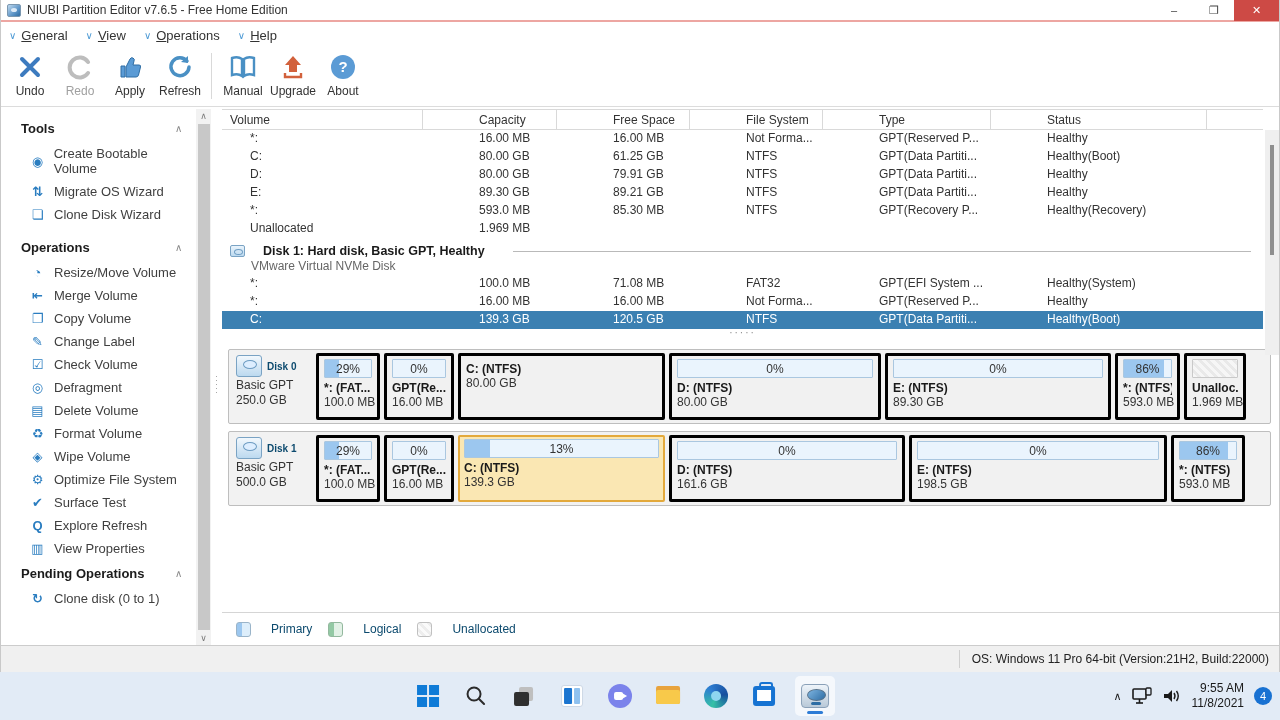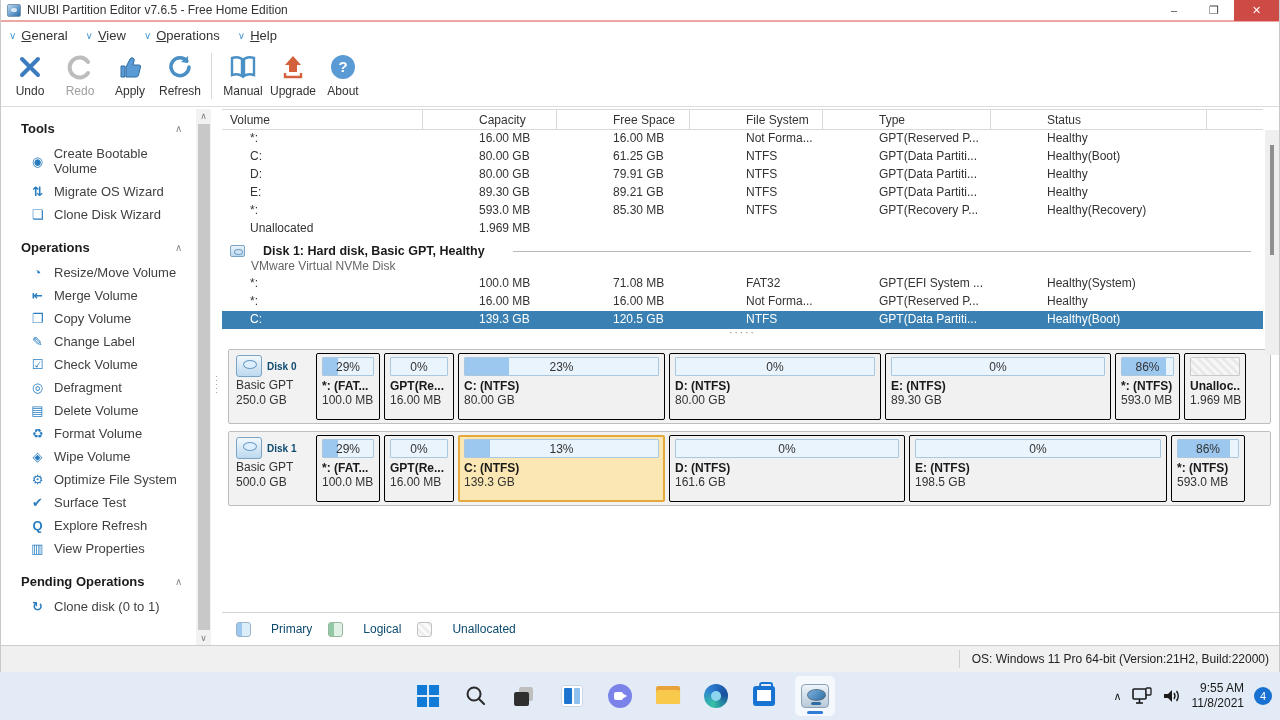--- a/index.html
+++ b/index.html
@@ -92,21 +92,21 @@
   .strip { border:1px solid #bebebe; background:#f2f2f2; border-radius:2px; padding:3px;
     display:flex; gap:4px; margin-bottom:7px; height:75px; }
   .dlabel { width:80px; padding:2px 0 0 4px; }
   .dlabel .row1 { display:flex; align-items:center; gap:5px; }
   .disk-big { width:26px; height:22px; border:1px solid #7aa3c4; border-radius:3px;
     background:linear-gradient(#f2f8fd,#bcd9ef); position:relative; }
   .disk-big::after { content:""; position:absolute; left:6px; top:4px; width:12px; height:7px;
     border-radius:50%; border:1px solid #6d9cc2; background:#def; }
   .dlabel .dname { font-size:10px; font-weight:bold; color:#0c4a6e; }
   .dlabel .dmeta { font-size:12px; color:#333; margin-top:1px; }
-  .part { border:1px solid #000000; border-radius:2px; background:#f1f1f1; padding:3px 5px 0 5px; }
+  .part { border:3px solid #000000; border-radius:2px; background:#f1f1f1; padding:3px 5px 0 5px; }
   .part.selected { background:#fae7b3; border:2px solid #e3a93c; padding:2px 4px 0 4px; }
   .pbar { height:19px; border:1px solid #aac7e0; background:#eaf4fd; position:relative;
     border-radius:1px; overflow:hidden; }
   .pbar .fill { position:absolute; left:0; top:0; bottom:0; background:#9cc7ef; }
   .pbar .pct { position:absolute; inset:0; text-align:center; font-size:12px; color:#333;
     line-height:18px; }
   .pbar.hatch { border:1px solid #c9c9c9;
     background:repeating-linear-gradient(45deg,#f6f6f6 0 3px,#e9e9e9 3px 6px); }
   .part .plabel { font-size:12px; font-weight:bold; color:#1a1a1a; margin-top:3px;
     white-space:nowrap; overflow:hidden; }
@@ -348,21 +348,21 @@
         </div>
       <div class="side-item">
         <span class="sico">Q</span>
         <span>Explore Refresh</span>
         </div>
       <div class="side-item">
         <span class="sico">▥</span>
         <span>View Properties</span>
         </div>
 
-      <div class="side-section-h" style="margin-top:8px">
+      <div class="side-section-h" style="">
         <span class="st">Pending Operations</span>
         <span class="chev">∧</span>
       </div>
       <div class="side-item">
         <span class="sico">↻</span>
         <span>Clone disk (0 to 1)</span>
         </div>
     </div>
 
     <div class="side-scroll">
@@ -503,24 +503,20 @@
           </div>
           <div class="part" style="width:70px">
             <div class="pbar">
                 <div class="fill" style="width: 0%;"></div>
                 <div class="pct">0%</div>
               </div>
             <div class="plabel">GPT(Re...</div>
               <div class="psize">16.00 MB</div>
           </div>
           <div class="part" style="width:207px">
-            <div class="pbar">
-                <div class="fill" style="width: 23%;"></div>
-                <div class="pct">23%</div>
-              </div>
             <div class="plabel">C: (NTFS)</div>
               <div class="psize">80.00 GB</div>
           </div>
           <div class="part" style="width:212px">
             <div class="pbar">
                 <div class="fill" style="width: 0%;"></div>
                 <div class="pct">0%</div>
               </div>
             <div class="plabel">D: (NTFS)</div>
               <div class="psize">80.00 GB</div>

